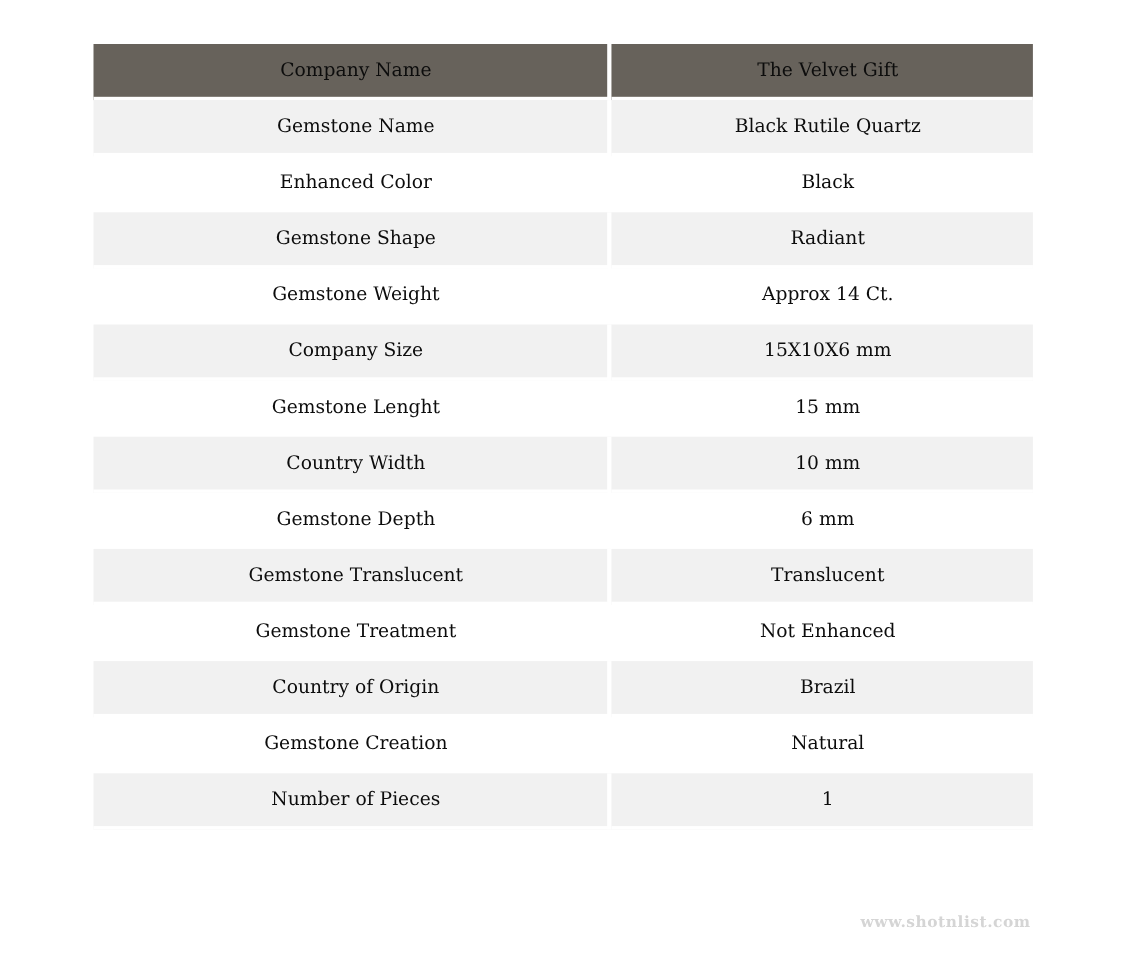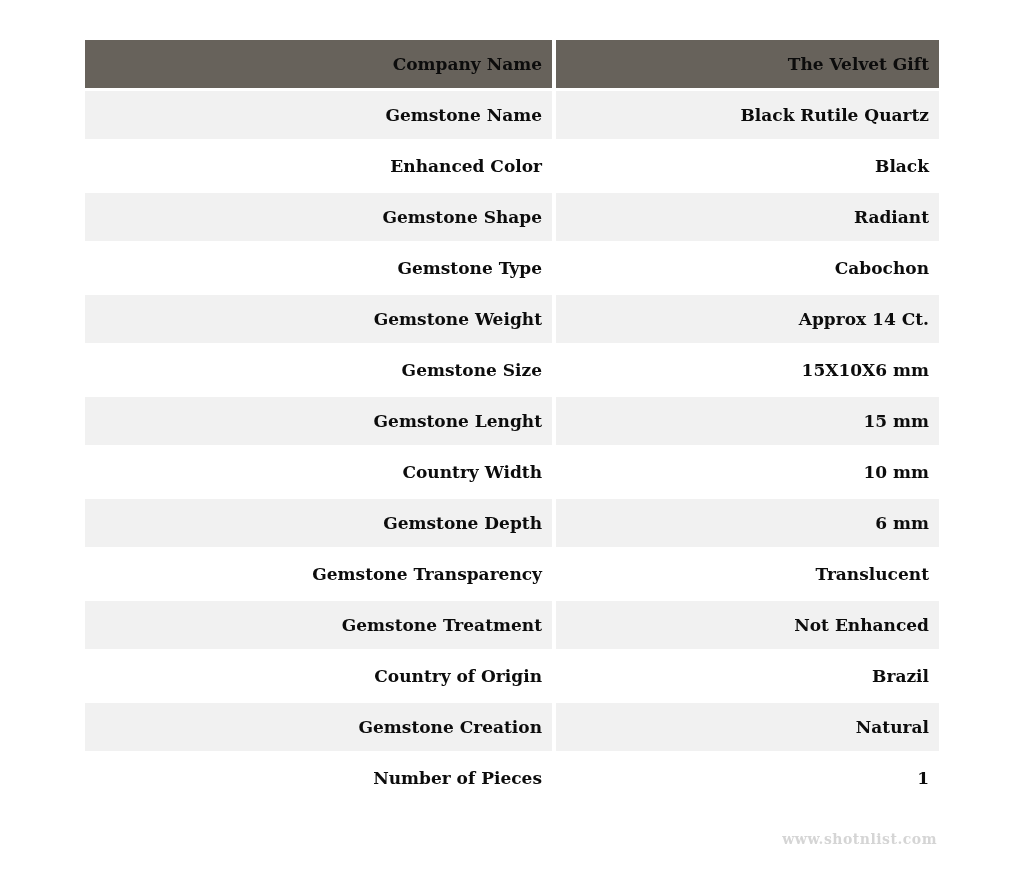--- a/index.html
+++ b/index.html
@@ -21,23 +21,23 @@
     top: 40px;
     width: 854px;
     border-collapse: separate;
     border-spacing: 0;
     table-layout: fixed;
   }
   .spec-table th,
   .spec-table td {
     height: 48px;
     padding: 0 10px 0 20px;
-    text-align: right;
+    text-align: center;
     vertical-align: middle;
-    font-weight: bold;
+    font-weight: normal;
     font-size: 17px;
     color: #0c0c0c;
     border-bottom: 3px solid #ffffff;
     overflow: hidden;
     white-space: nowrap;
   }
   .spec-table th:first-child,
   .spec-table td:first-child {
     width: 437px; 
     border-right: 4px solid #ffffff;
@@ -80,45 +80,41 @@
       </tr>
       <tr>
         <td>Enhanced Color</td>
         <td>Black</td>
       </tr>
       <tr>
         <td>Gemstone Shape</td>
         <td>Radiant</td>
       </tr>
       <tr>
-        <td>Gemstone Type</td>
-        <td>Cabochon</td>
-      </tr>
-      <tr>
         <td>Gemstone Weight</td>
         <td>Approx 14 Ct.</td>
       </tr>
       <tr>
-        <td>Gemstone Size</td>
+        <td>Company Size</td>
         <td>15X10X6 mm</td>
       </tr>
       <tr>
         <td>Gemstone Lenght</td>
         <td>15 mm</td>
       </tr>
       <tr>
         <td>Country Width</td>
         <td>10 mm</td>
       </tr>
       <tr>
         <td>Gemstone Depth</td>
         <td>6 mm</td>
       </tr>
       <tr>
-        <td>Gemstone Transparency</td>
+        <td>Gemstone Translucent</td>
         <td>Translucent</td>
       </tr>
       <tr>
         <td>Gemstone Treatment</td>
         <td>Not Enhanced</td>
       </tr>
       <tr>
         <td>Country of Origin</td>
         <td>Brazil</td>
       </tr>

